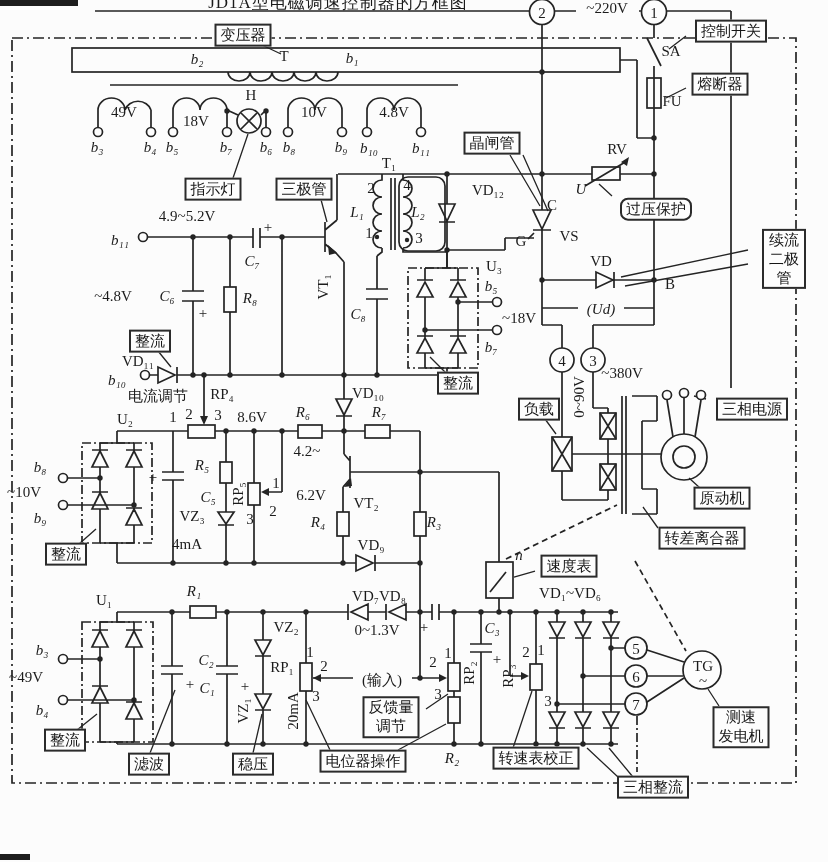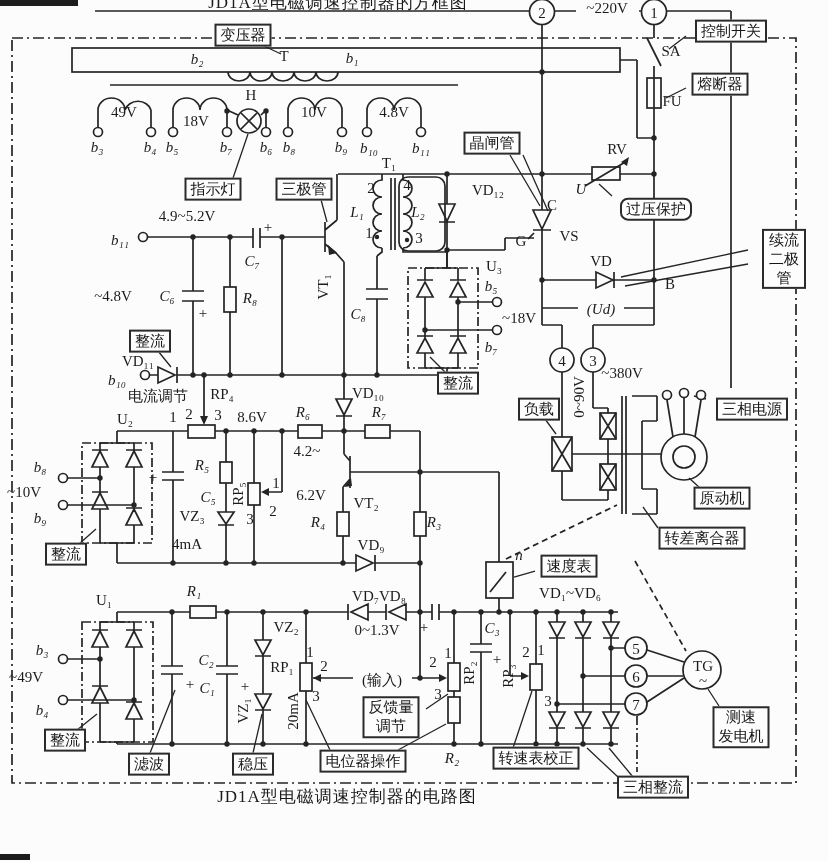--- a/index.html
+++ b/index.html
@@ -289,21 +289,20 @@
         <circle cx="583" cy="676" r="2.7"></circle>
           <circle cx="557" cy="704" r="2.7"></circle>
           <circle cx="420" cy="678" r="2.7"></circle>
         <circle cx="377" cy="237" r="2.2"></circle>
           <circle cx="407" cy="240" r="2.2"></circle>
       </g>
     </g>
   </svg>
 
   <div class="lbl cap top-cut">JD1A型电磁调速控制器的方框图</div>
-  <div class="lbl cap bottom-cap">JD1A型电磁调速控制器的电路图</div>
 <div class="lbl" style="left: 607px; top: 8px;">~220V</div>
     <div class="lbl" style="left: 542px; top: 13px;">2</div>
     <div class="lbl" style="left: 654px; top: 13px;">1</div>
     <div class="lbl" style="left: 671px; top: 51px;">SA</div>
     <div class="lbl" style="left: 672px; top: 101px;">FU</div>
     <div class="lbl it" style="left: 197px; top: 59px;">b₂</div>
     <div class="lbl" style="left: 284px; top: 56px;">T</div>
     <div class="lbl it" style="left: 352px; top: 58px;">b₁</div>
     <div class="lbl" style="left: 251px; top: 95px;">H</div>
     <div class="lbl" style="left: 124px; top: 112px;">49V</div>

